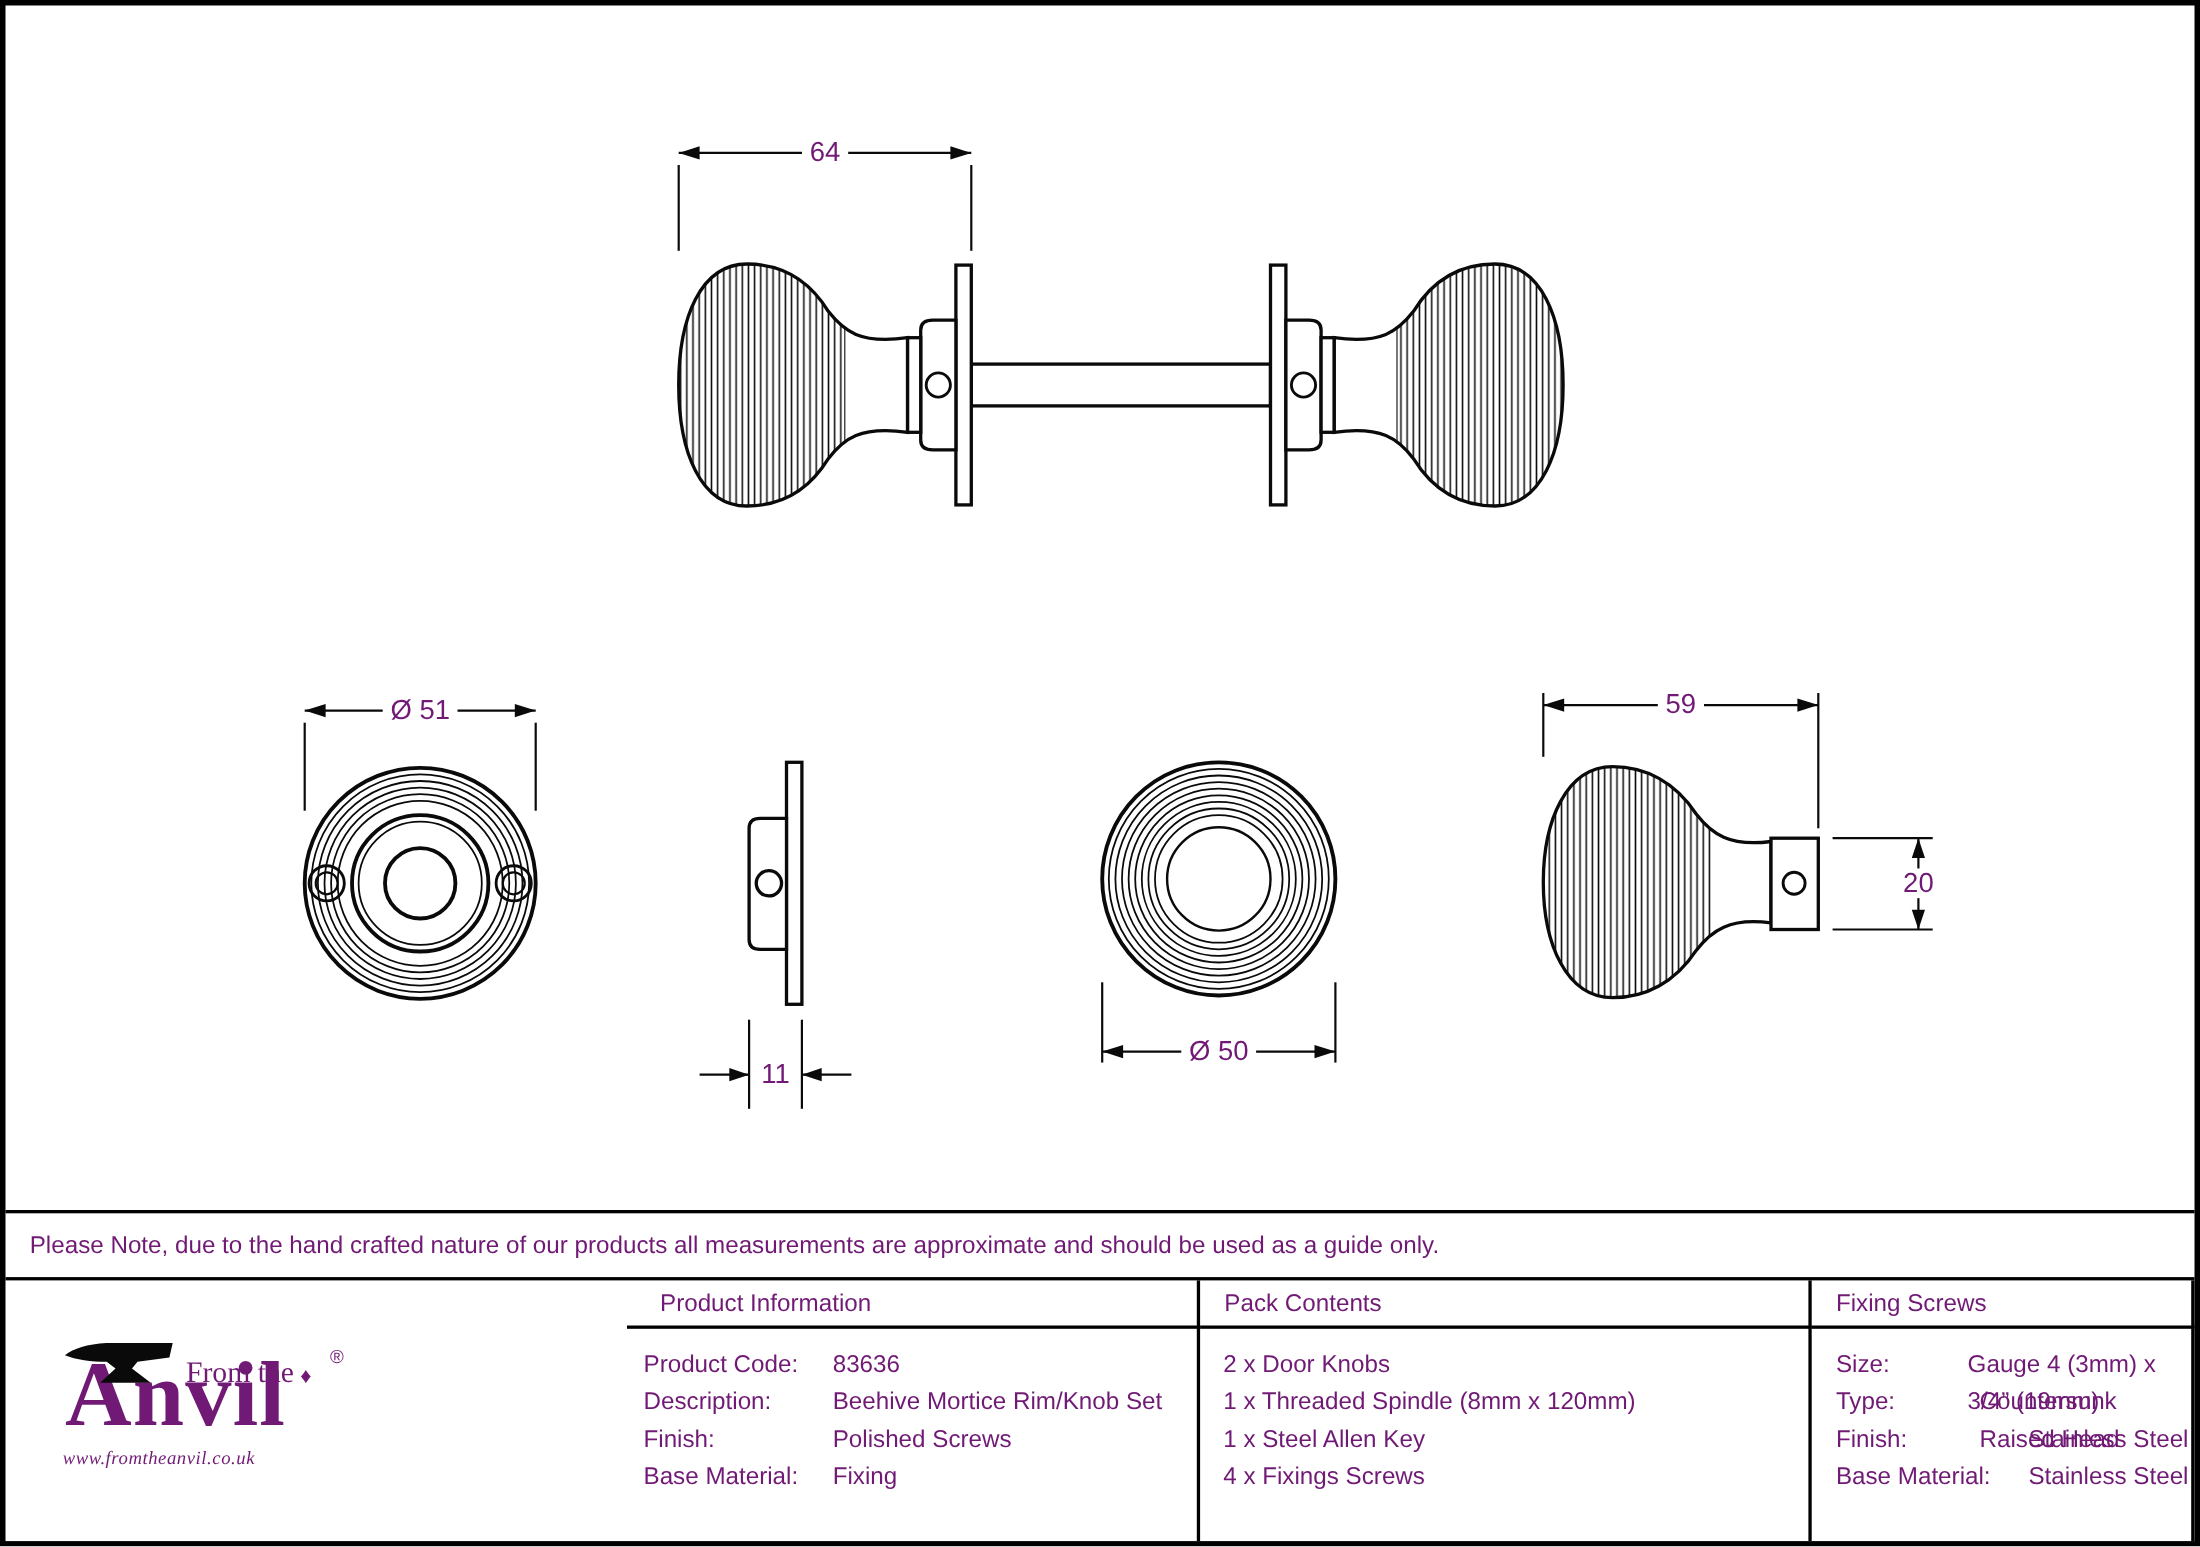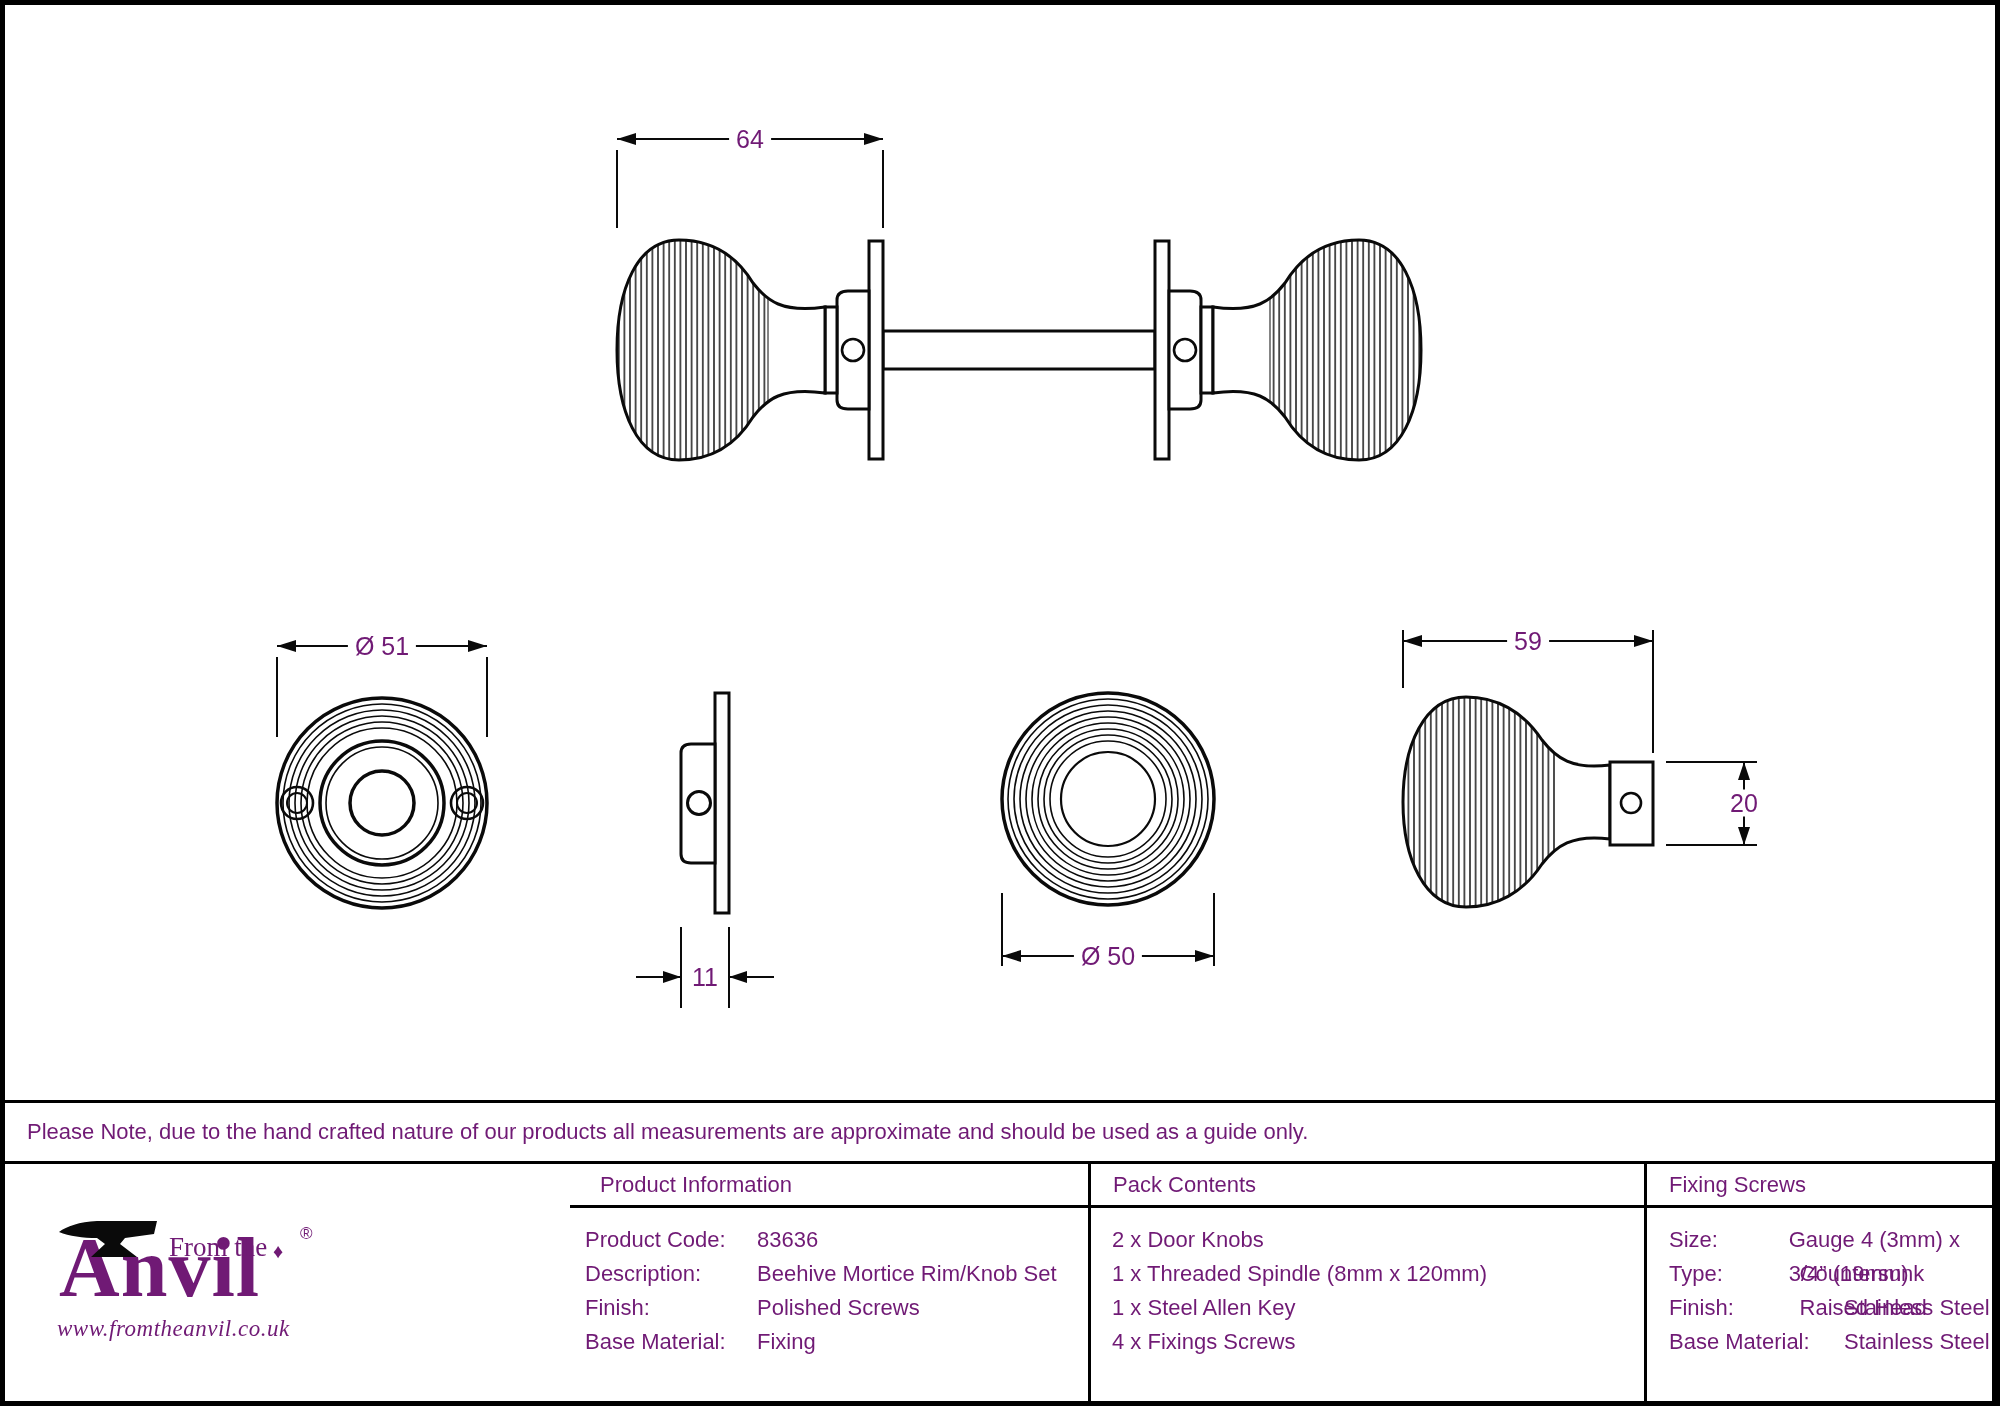--- a/index.html
+++ b/index.html
@@ -33,21 +33,21 @@
   .c3b .k { width:175px; }
   .item { height:34px; line-height:34px; }
 
   .logo-cell { position:relative; grid-row:1 / span 2; }
   .logo { position:absolute; left:52px; top:60px; width:260px; height:130px; }
   .anvil-ico { position:absolute; left:0; top:-6px; width:104px; height:42px; z-index:3; }
   .brand { position:absolute; left:2px; top:2px; font-family:"Liberation Serif","DejaVu Serif",serif; font-weight:bold; font-size:84px; line-height:84px; letter-spacing:1px; z-index:2; }
   .fromthe { position:absolute; left:112px; top:8px; font-family:"Liberation Serif","DejaVu Serif",serif; font-size:27px; z-index:3; }
   .diamond { position:absolute; left:216px; top:16px; font-size:20px; z-index:3; }
   .reg { position:absolute; left:243px; top:0px; font-size:17px; z-index:3; }
-  .weburl { position:absolute; left:0px; top:92px; font-family:"Liberation Serif","DejaVu Serif",serif; font-style:italic; font-size:23px; letter-spacing:0.5px; z-index:3; white-space:nowrap; }
+  .weburl { position:absolute; left:0px; top:92px; font-family:"Liberation Serif","DejaVu Serif",serif; font-style:italic; font-size:17px; letter-spacing:0.5px; z-index:3; white-space:nowrap; }
 </style>
 </head>
 <body>
 
 <div class="stage">
 
   <svg class="drawing" width="2000" height="1406" viewBox="0 0 2000 1406">
     <defs>
       <pattern id="hatch" patternUnits="userSpaceOnUse" width="5.6" height="8">
         <line x1="2.8" y1="0" x2="2.8" y2="8" stroke="#0a0a0a" stroke-width="1.4"></line>

